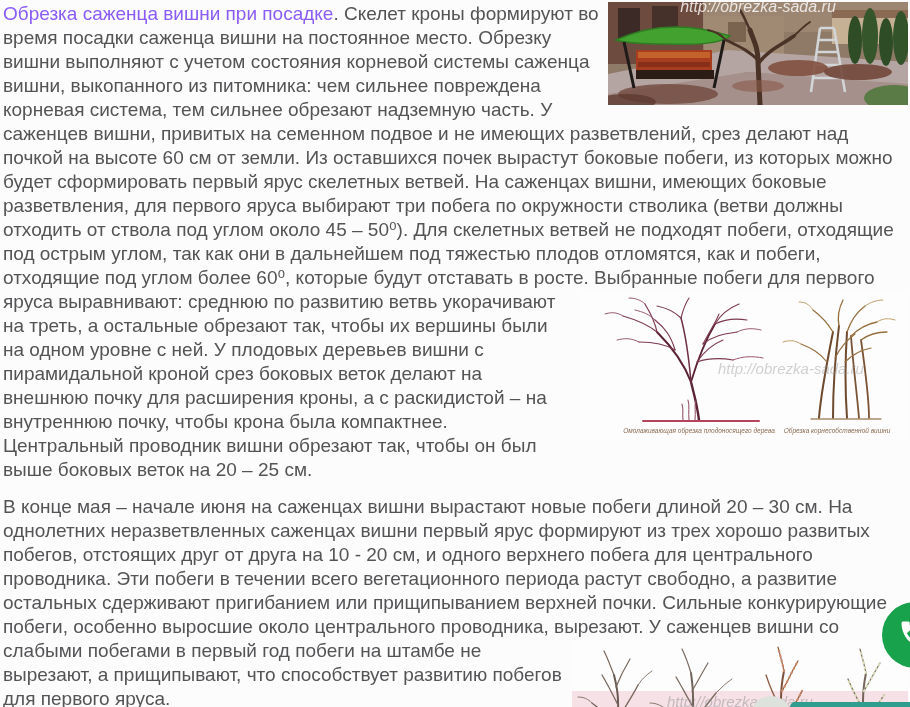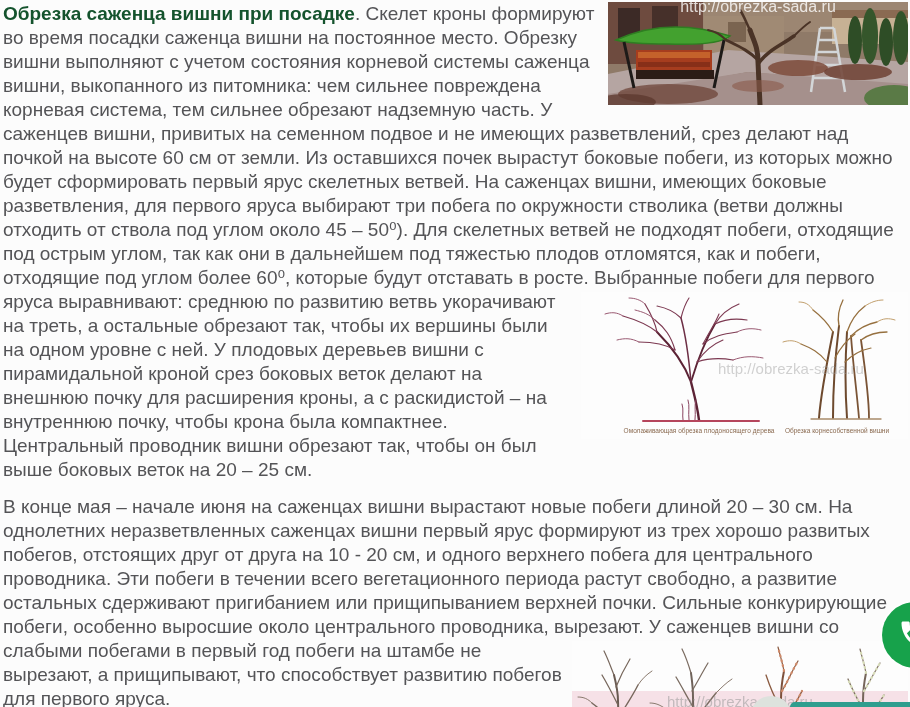--- a/index.html
+++ b/index.html
@@ -5,23 +5,23 @@
   html,body{margin:0;padding:0;background:#ffffff;}
   #page{
     position:relative;width:910px;height:707px;overflow:hidden;
     background:#fcfcfc;
     font-family:"Liberation Sans","DejaVu Sans",sans-serif;
     font-size:19px;line-height:24px;color:#545457;
   }
   #article{padding:2px 2px 0 3px;}
   .para{margin:0;}
   .para + .para{margin-top:13px;}
-  b.lead{font-weight:bold;color:#14532d;}
-
-  .float-img{float:right;}
+  b.lead{font-weight:normal;color:#8b5cf6;}
+
+  .float-img{float:right;font-style:italic;}
   #photo-fig{width:300px;height:103px;margin:0 0 7px 9px;overflow:hidden;position:relative;}
   #diagram-fig{width:327px;height:147px;margin:2px 0 4px 9px;clear:right;background:#fdfdfd;}
   #summer-fig{width:336px;height:146px;margin:2px 0 2px 9px;clear:right;background:#fdfdfd;}
   svg{display:block;}
 
   #phone-btn{
     position:absolute;top:602px;left:882px;width:66px;height:66px;border-radius:50%;
     background:#17a24b;display:flex;align-items:center;justify-content:center;
     box-shadow:0 0 0 2px rgba(255,255,255,.6);cursor:pointer;
   }

